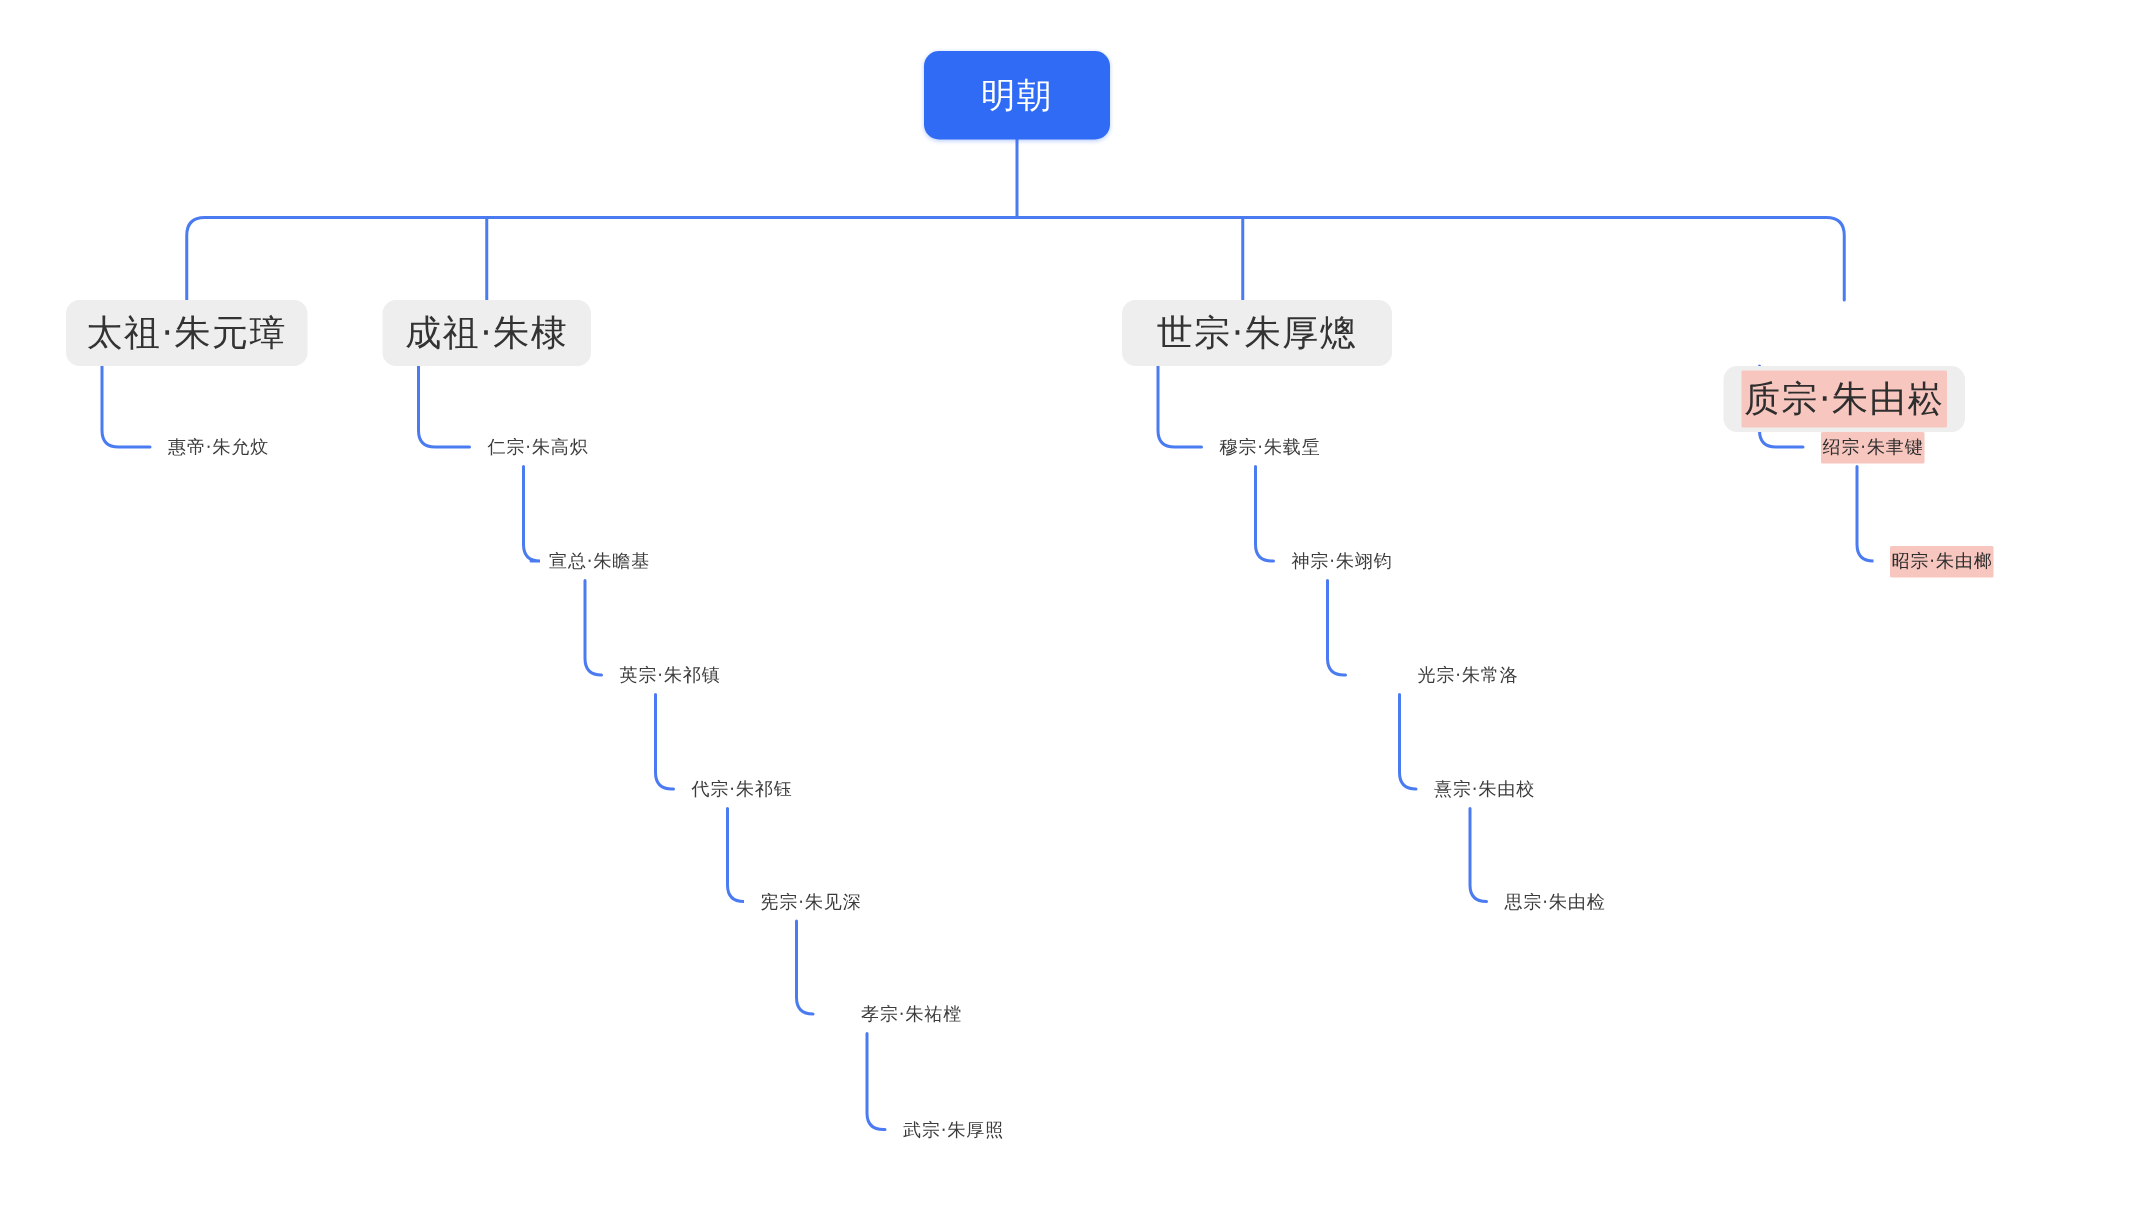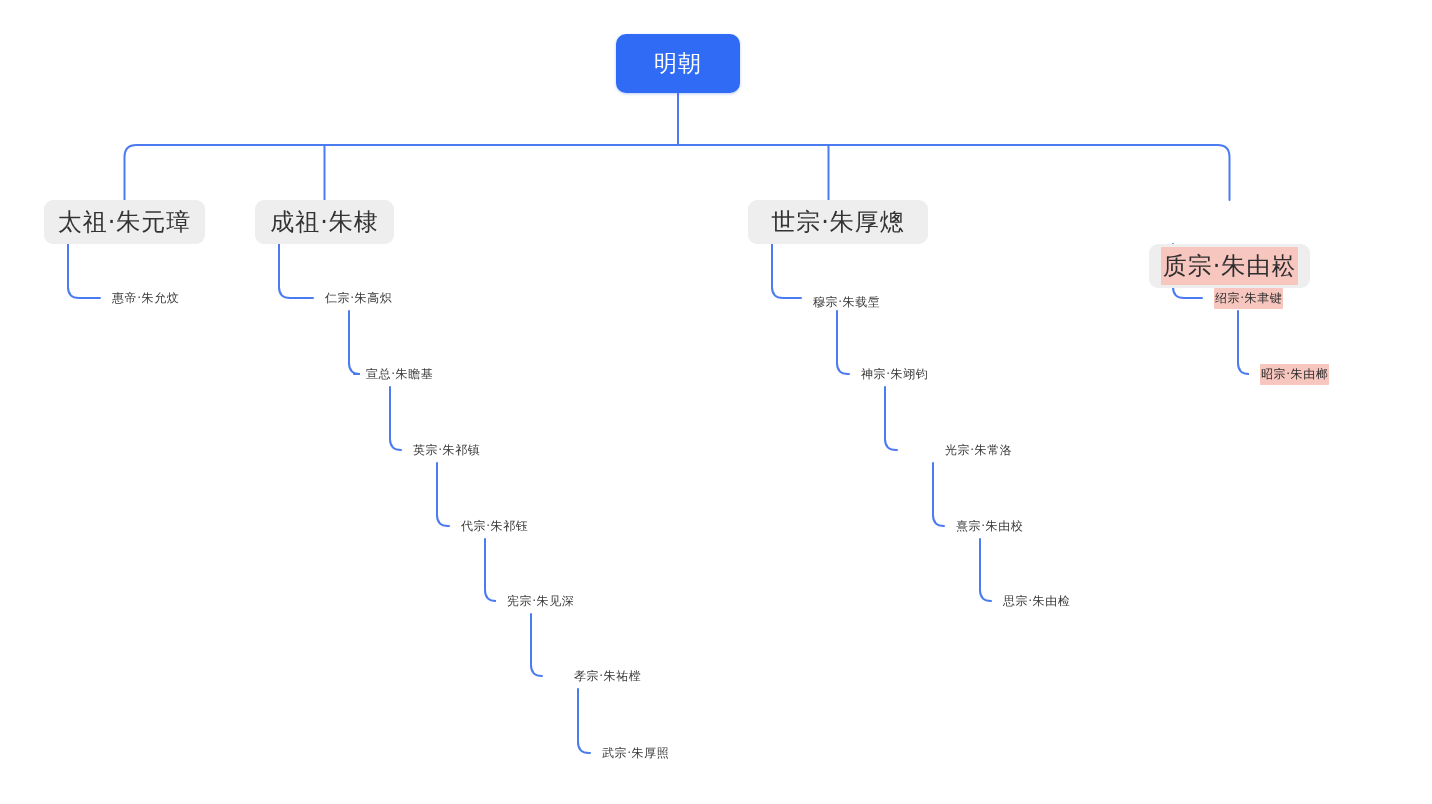--- a/index.html
+++ b/index.html
@@ -136,21 +136,21 @@
     </div>
     <div class="node plain" style="left: 554px; top: 663px; height: 26px; margin-left: 20px;">
       <span>孝宗·朱祐樘</span>
     </div>
     <div class="node plain" style="left: 602px; top: 740px; height: 26px;">
       <span>武宗·朱厚照</span>
     </div>
     <div class="node boxed" style="left: 748px; top: 200px; height: 44px; width: 180px;">
       <span>世宗·朱厚熜</span>
     </div>
-    <div class="node plain" style="left: 813px; top: 285px; height: 26px; align-items: flex-end;">
+    <div class="node plain" style="left: 813px; top: 285px; height: 26px;">
       <span>穆宗·朱载垕</span>
     </div>
     <div class="node plain" style="left: 861px; top: 361px; height: 26px;">
       <span>神宗·朱翊钧</span>
     </div>
     <div class="node plain" style="left: 909px; top: 437px; height: 26px; margin-left: 36px;">
       <span>光宗·朱常洛</span>
     </div>
     <div class="node plain" style="left: 956px; top: 513px; height: 26px;">
       <span>熹宗·朱由校</span>

